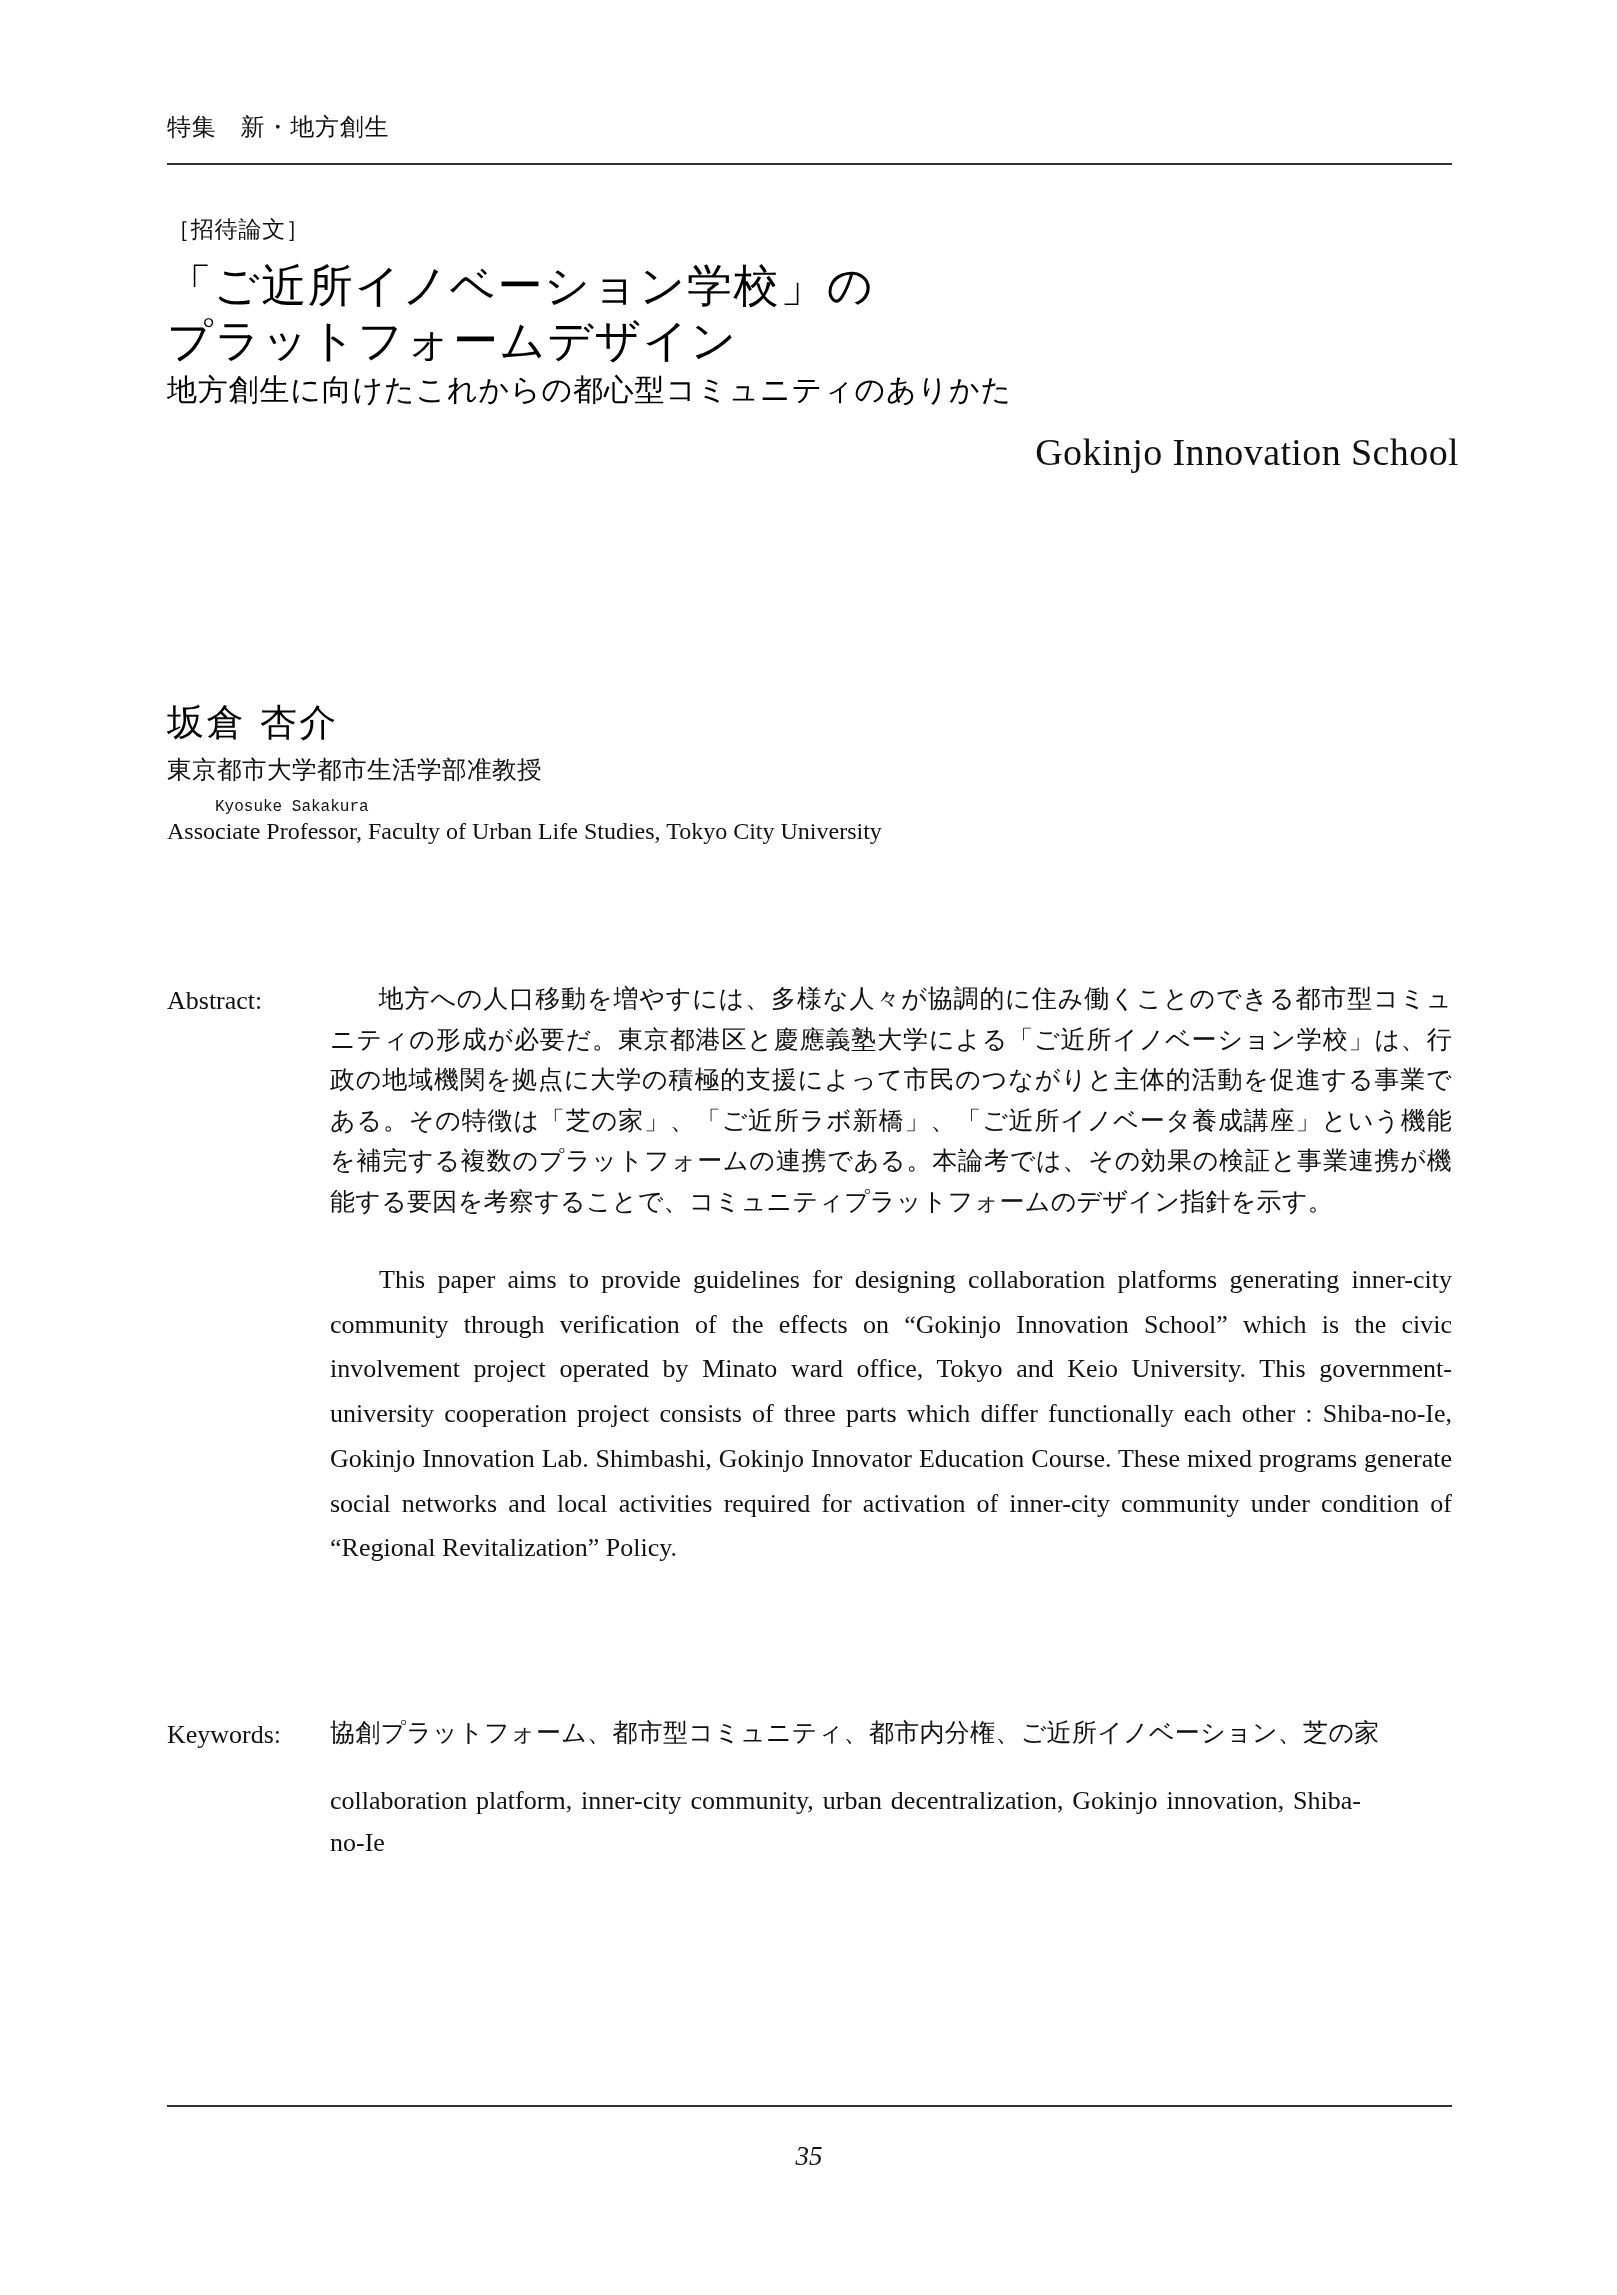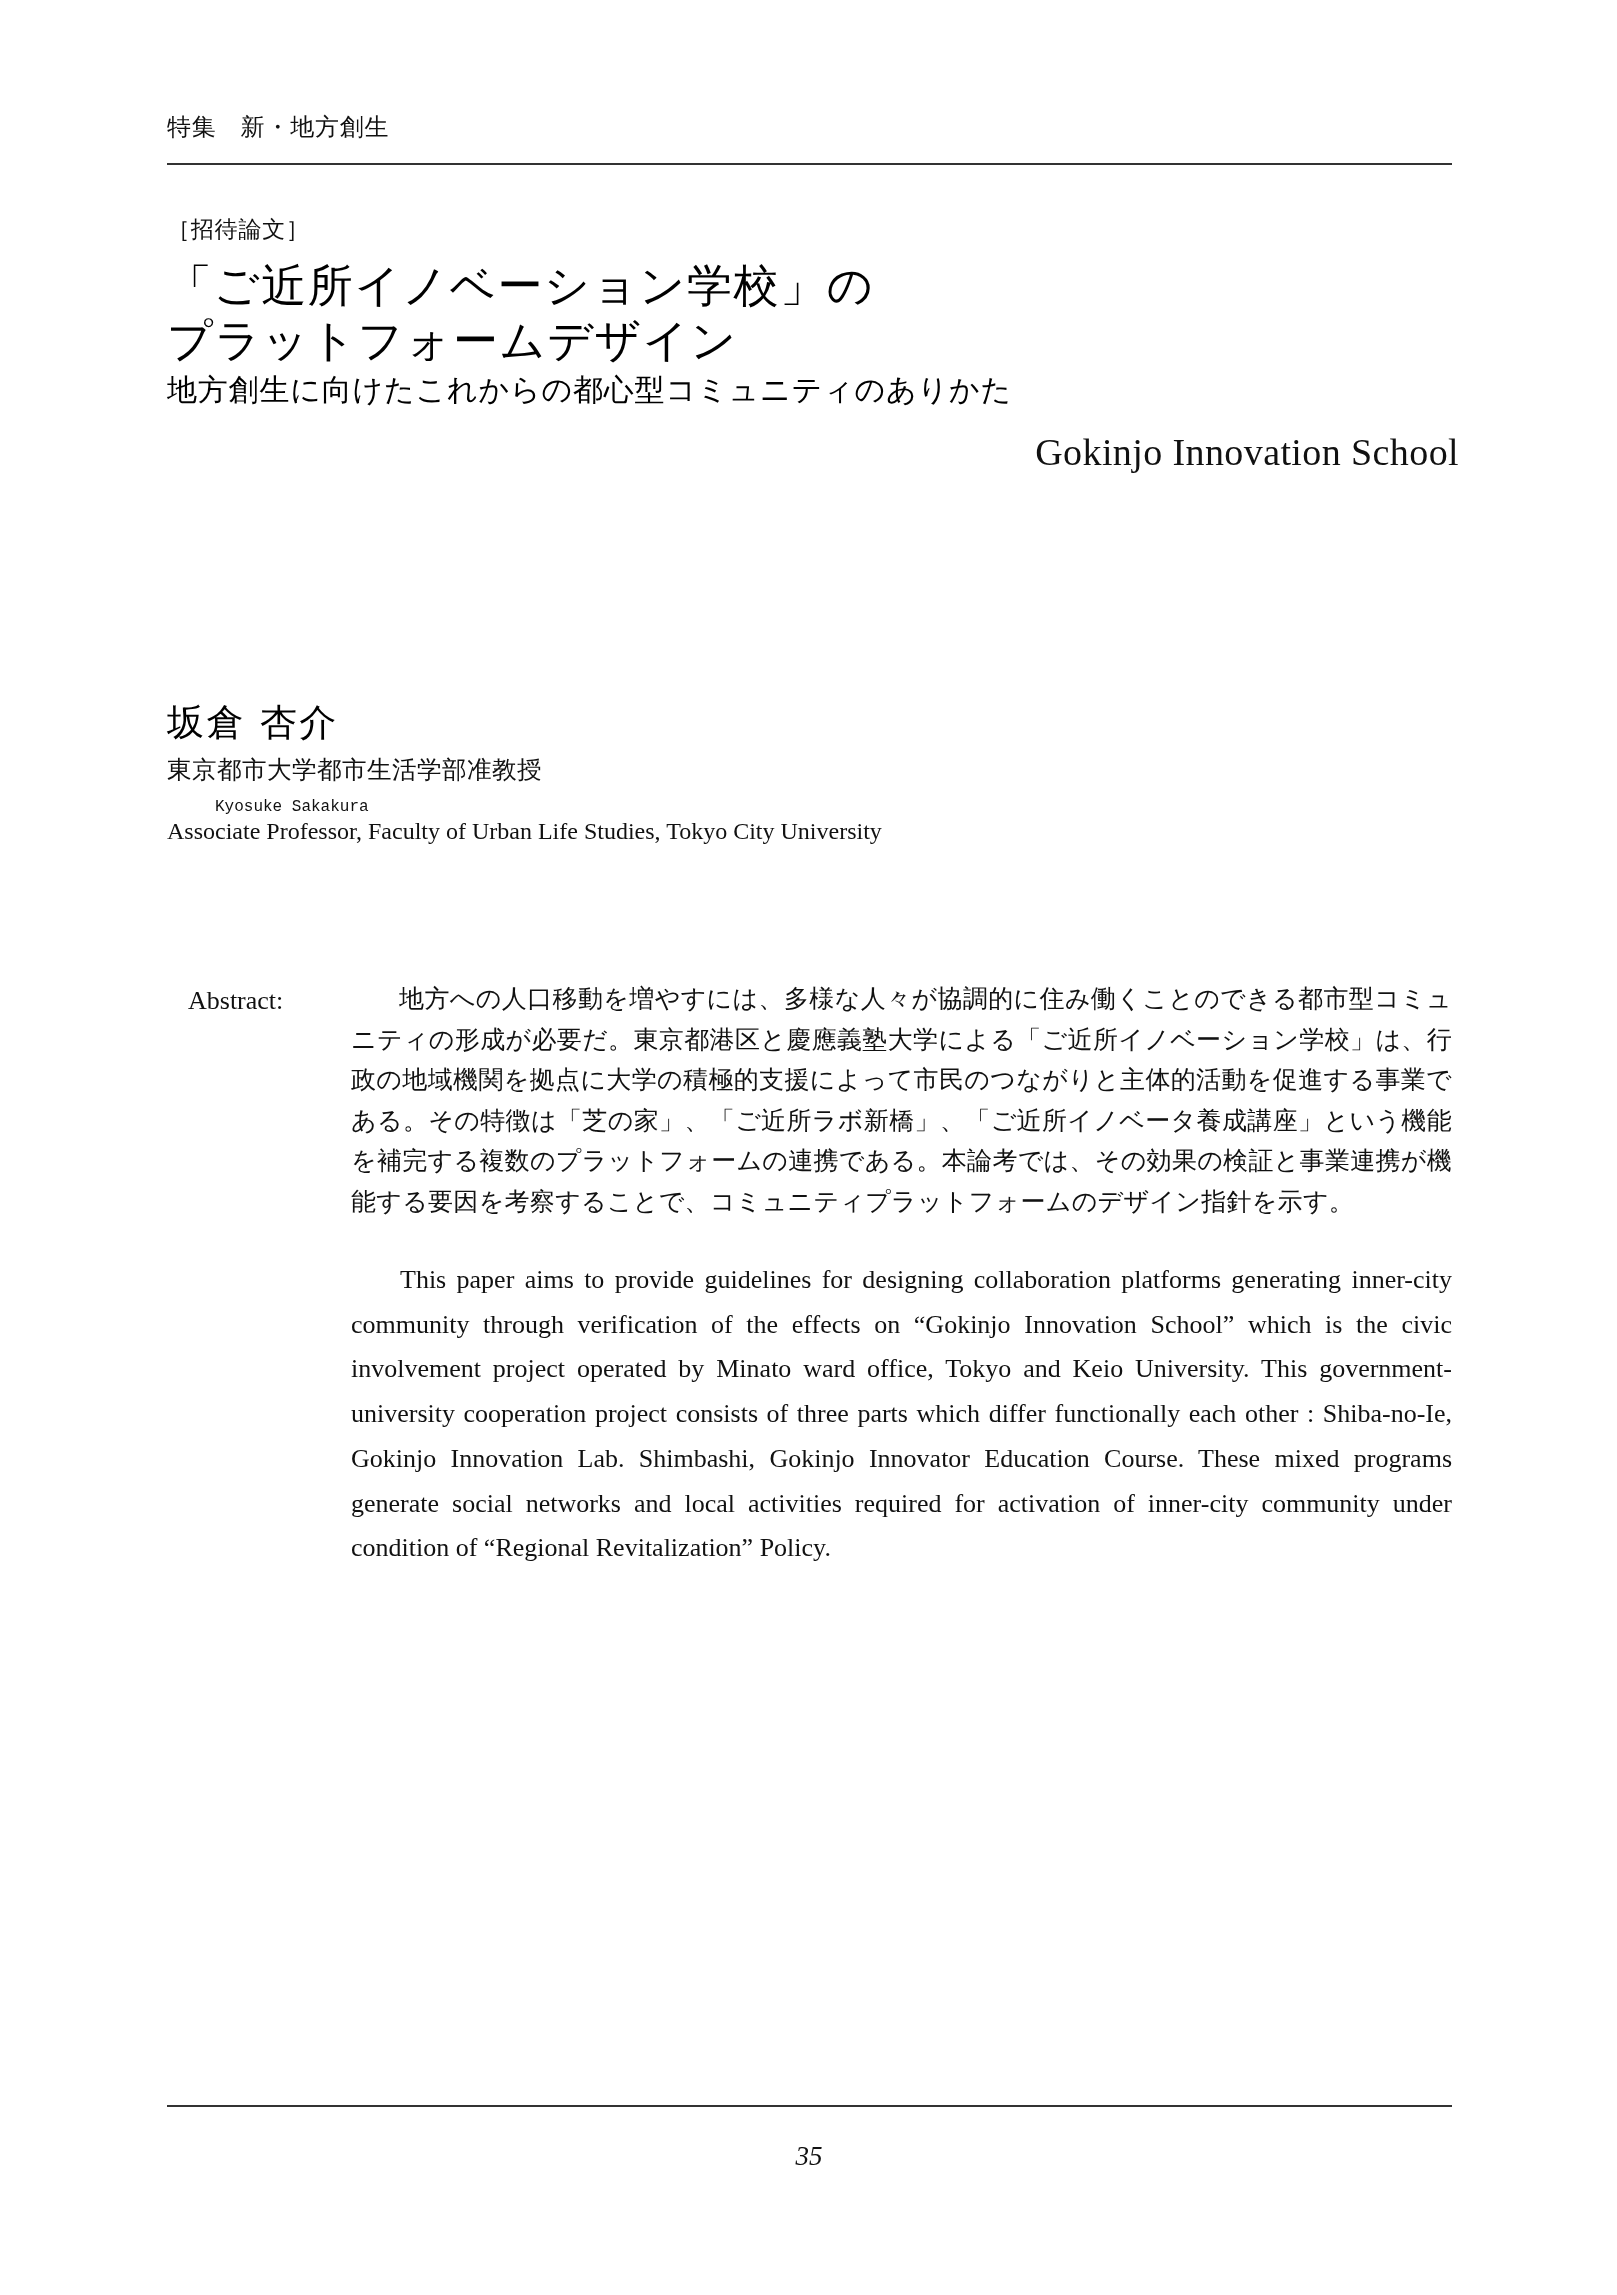--- a/index.html
+++ b/index.html
@@ -133,21 +133,20 @@
   
   .abstract-block {
     position: absolute;
     left: 167px;
     top: 979px;
     width: 1285px;
   }
   .row {
     display: flex;
     align-items: flex-start;
-    margin-left: 21px;
   }
   .label {
     width: 163px;
     flex: 0 0 163px;
     font-family: "Liberation Serif", serif;
     font-size: 26px;
     line-height: 1.5;
     padding-top: 1.6px;
   }
   .body-col {
@@ -245,18 +244,27 @@
   <div class="abstract-block">
     <div class="row">
       <div class="label">Abstract:</div>
       <div class="body-col">
         <div class="jp-abs"><span class="indent"></span><span>地方への人口移動を増やすには、多様な人々が協調的に住み働くことのできる都市型コミュニティの形成が必要だ。東京都港区と慶應義塾大学による「ご近所イノベーション学校」は、行政の地域機関を拠点に大学の積極的支援によって市民のつながりと主体的活動を促進する事業である。その特徴は「芝の家」、「ご近所ラボ新橋」、「ご近所イノベータ養成講座」という機能を補完する複数のプラットフォームの連携である。本論考では、その効果の検証と事業連携が機能する要因を考察することで、コミュニティプラットフォームのデザイン指針を示す。</span></div>
         <div class="en-abs"><span class="indent"></span><span>This paper aims to provide guidelines for designing collaboration platforms generating inner-city community through verification of the effects on “Gokinjo Innovation School” which is the civic involvement project operated by Minato ward office, Tokyo and Keio University. This government-university cooperation project consists of three parts which differ functionally each other : Shiba-no-Ie, Gokinjo Innovation Lab. Shimbashi, Gokinjo Innovator Education Course. These mixed programs generate social networks and local activities required for activation of inner-city community under condition of  “Regional Revitalization” Policy.</span></div>
       </div>
     </div>
   </div>
 
+  <div class="keywords-block">
+    <div class="row">
+      <div class="label">Keywords:</div>
+      <div class="body-col">
+        <div class="jp-kw">協創プラットフォーム、都市型コミュニティ、都市内分権、ご近所イノベーション、芝の家</div>
+        <div class="en-kw">collaboration platform, inner-city community, urban decentralization, Gokinjo innovation, Shiba-no-Ie</div>
+      </div>
+    </div>
+  </div>
 
   <div class="foot-rule"></div>
   <div class="folio">35</div>
 
 </div>
 
 
 </body></html>

